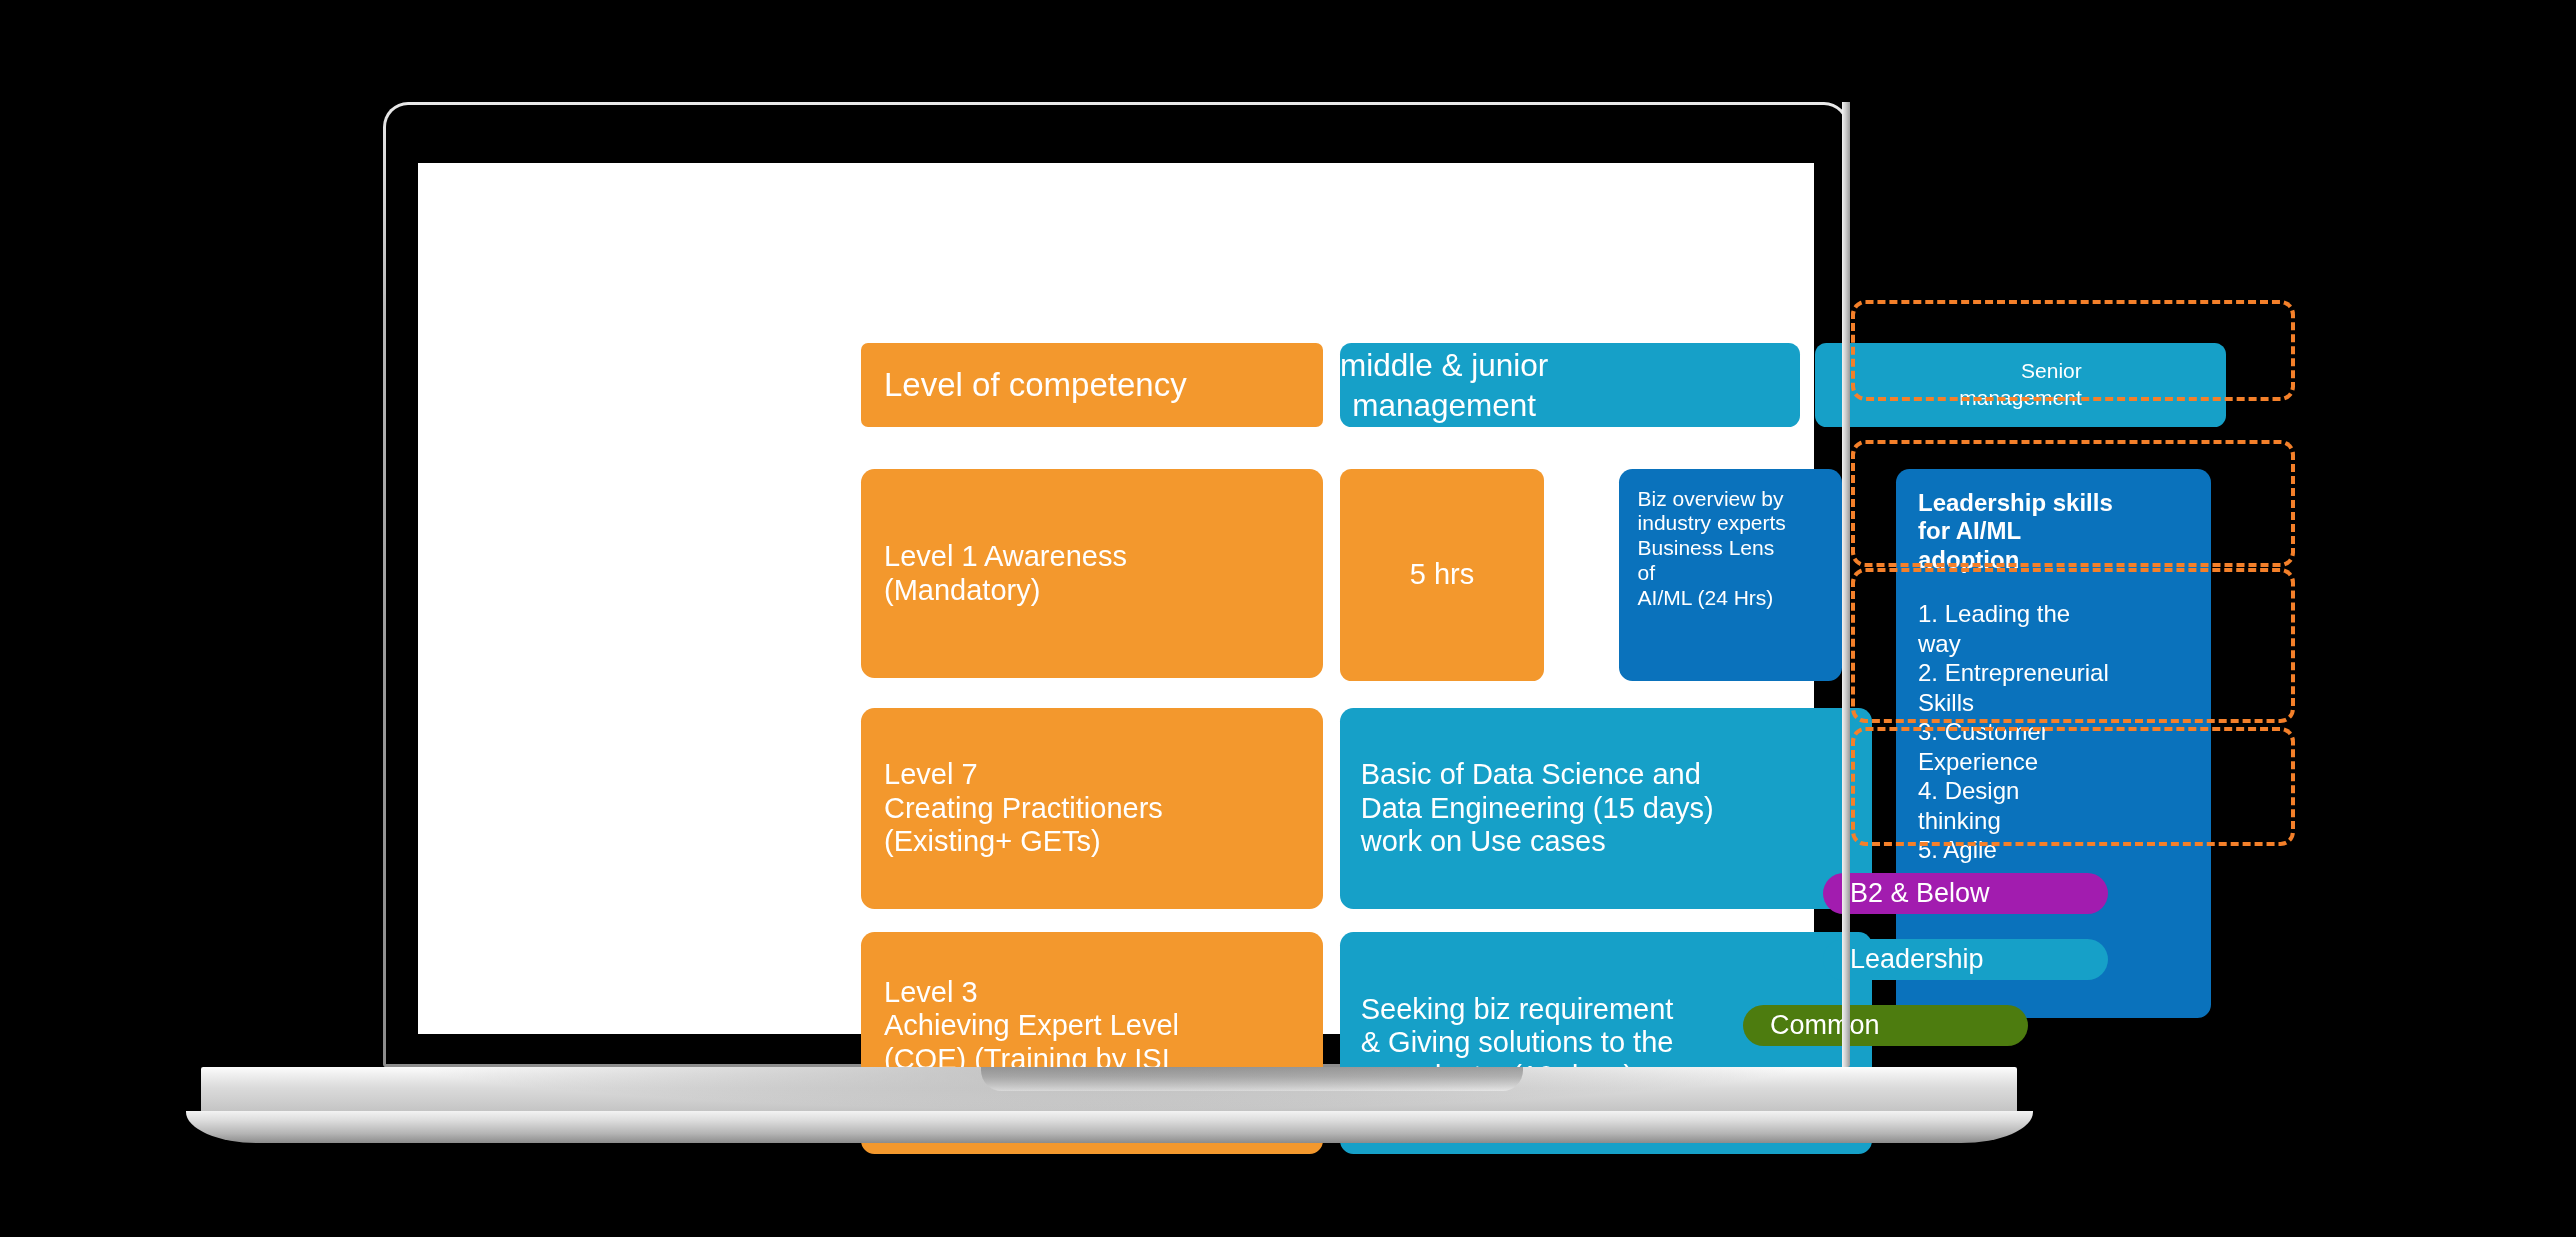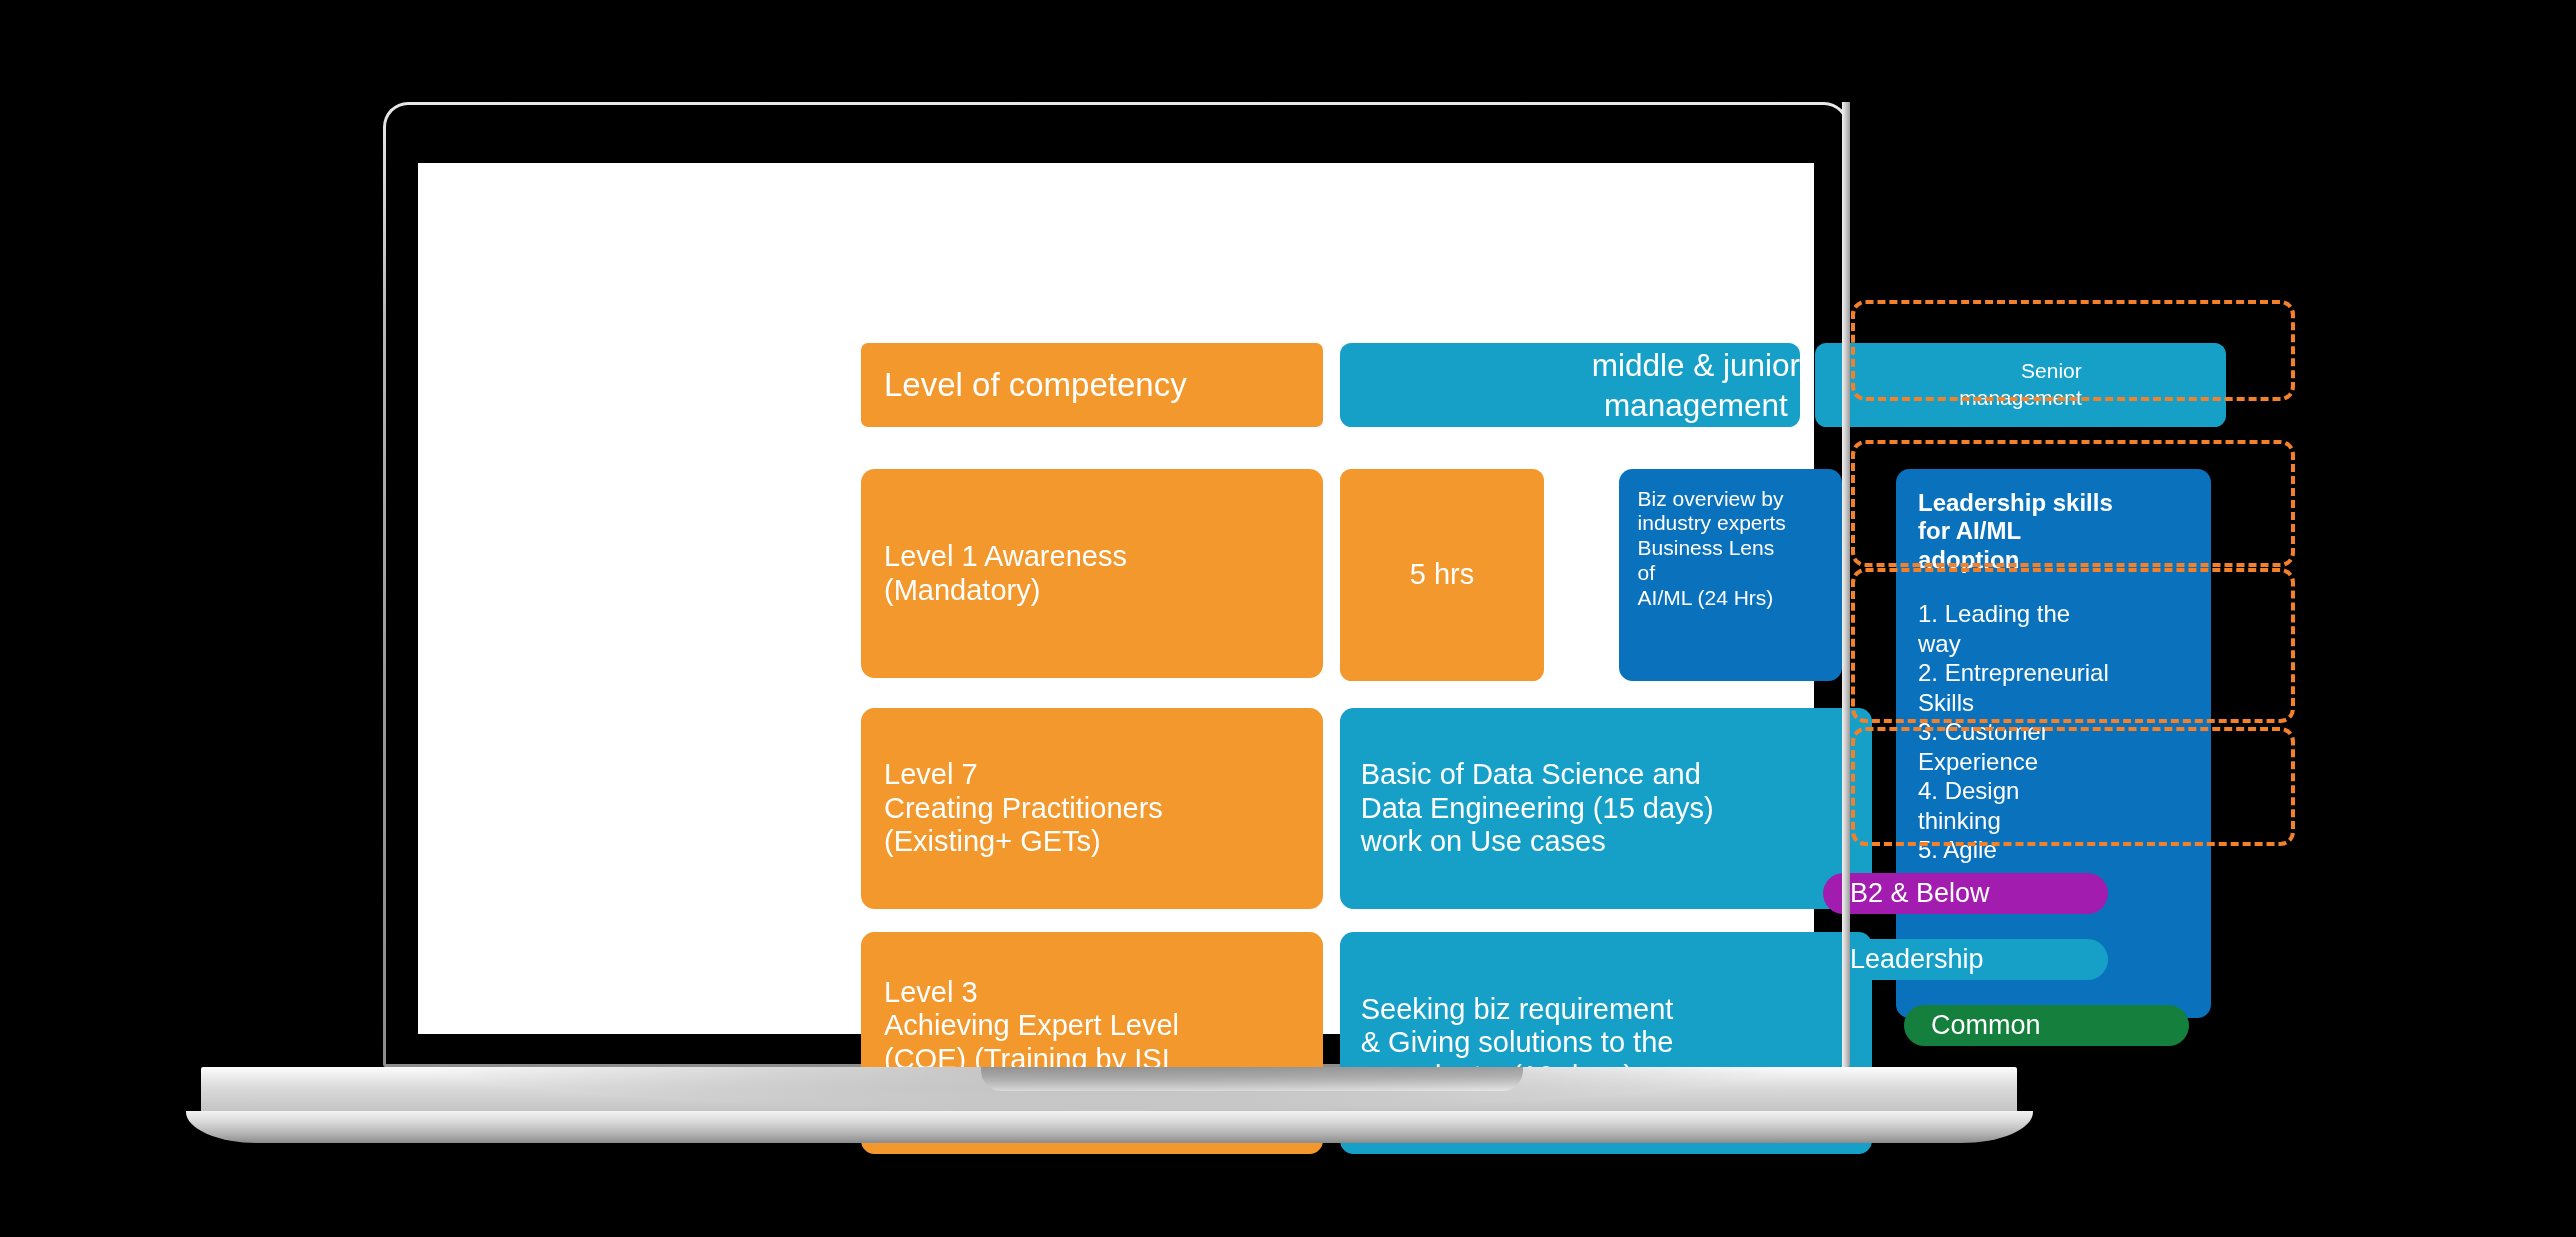--- a/index.html
+++ b/index.html
@@ -110,21 +110,21 @@
   
   #card-competency {
     left: 443px; top: 180px; width: 462px; height: 84px;
     border-radius: 7px;
   }
   #card-competency .card-text {
     font-size: 33px; padding: 0 0 0 23px; text-align: left;
   }
   #card-middle-junior {
     left: 922px; top: 180px; width: 460px; height: 84px;
-    border-radius: 11.4px; align-items: flex-end; padding-left: 15px;
+    border-radius: 11.4px; align-items: flex-start;
   }
   #card-middle-junior .card-text {
     font-size: 31.5px; text-align: center; line-height: 1.28;
   }
   #card-senior {
     left: 1397px; top: 180px; width: 411px; height: 84px;
     border-radius: 11.4px; align-items: center;
   }
   #card-senior .card-text {
     font-size: 21px; text-align: right; line-height: 1.28;
@@ -216,21 +216,21 @@
     display: flex;
     align-items: center;
     padding-left: 27px;
     font-size: 27px;
     white-space: nowrap;
     
     clip-path: inset(0 0 0 0);
   }
   #legend-b2      { left: 1823px; top: 873px; width: 285px; background: #a21caf; }
   #legend-lead    { left: 1823px; top: 939px; width: 285px; background: #16A0C8; }
-  #legend-common  { left: 1904px; top: 1005px; width: 285px; background: #15803d; }
+  #legend-common  { left: 1743px; top: 1005px; width: 285px; background: #4d7c0f; }
 
   
   #bezel-right-strip {
     position: absolute;
     left: 1842px; top: 102px;
     width: 8.3px; height: 965px;
     background: linear-gradient(90deg,#f2f2f2 0%, #cfcfcf 45%, #9a9a9a 100%);
     border-radius: 0 0 2.1px 0;
   }
 </style>

